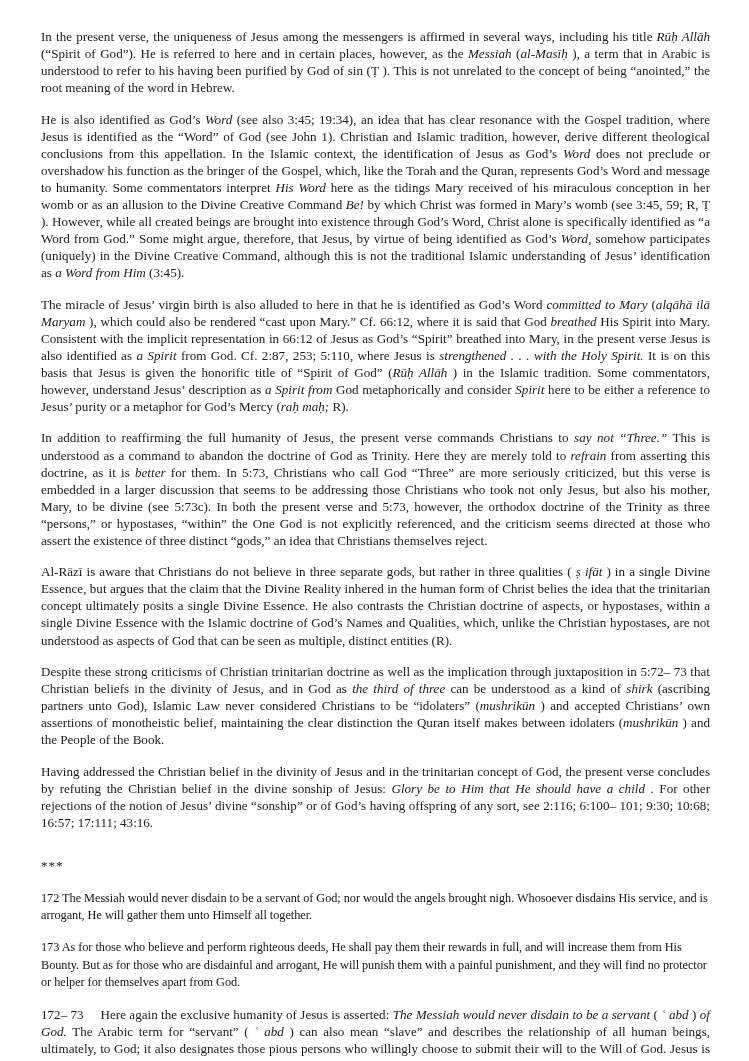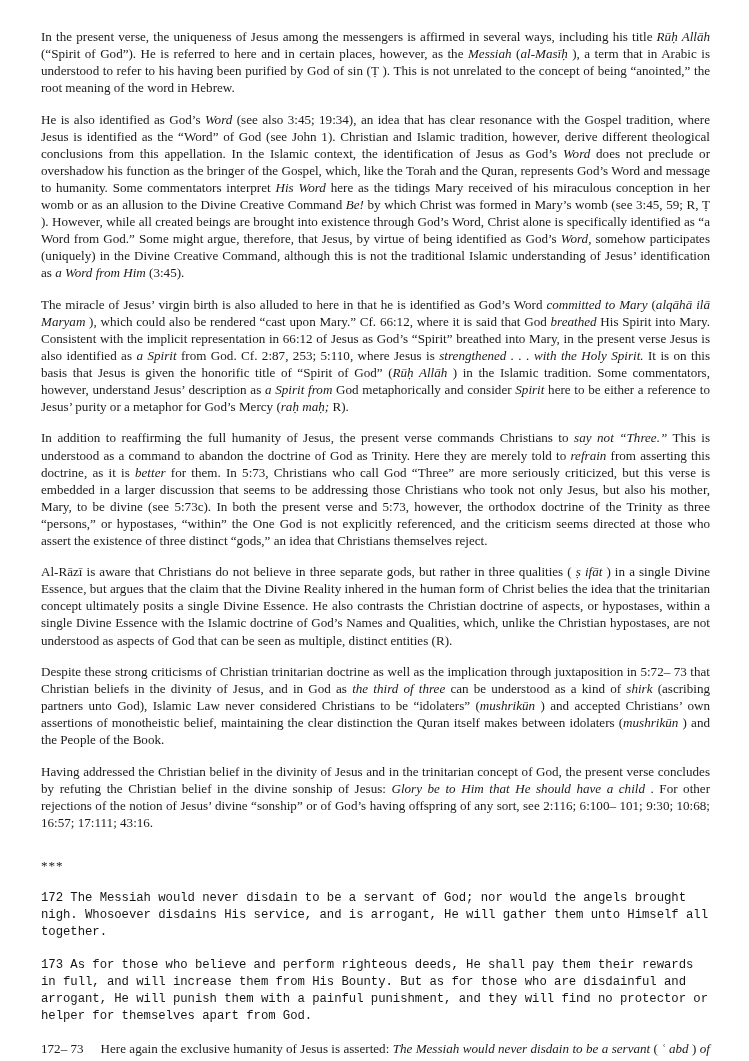--- a/index.html
+++ b/index.html
@@ -26,21 +26,21 @@
     font-size: 13.1px;
     line-height: 17.05px;
     color: #1a1a1a;
     text-align: justify;
     text-justify: inter-word;
     margin: 0 0 14.5px 0;
     -webkit-font-smoothing: none;
   }
   
   .verse {
-    font-family: Liberation Mono, monospace;
+    font-family: Liberation Serif, serif;
     font-size: 12.3px;
     line-height: 17.2px;
     color: #151515;
     text-align: left;
     margin: 0 0 15px 0;
     letter-spacing: -0.05px;
   }
   .sep {
     font-family: "Liberation Serif", "DejaVu Serif", serif;
     font-size: 13.1px;

